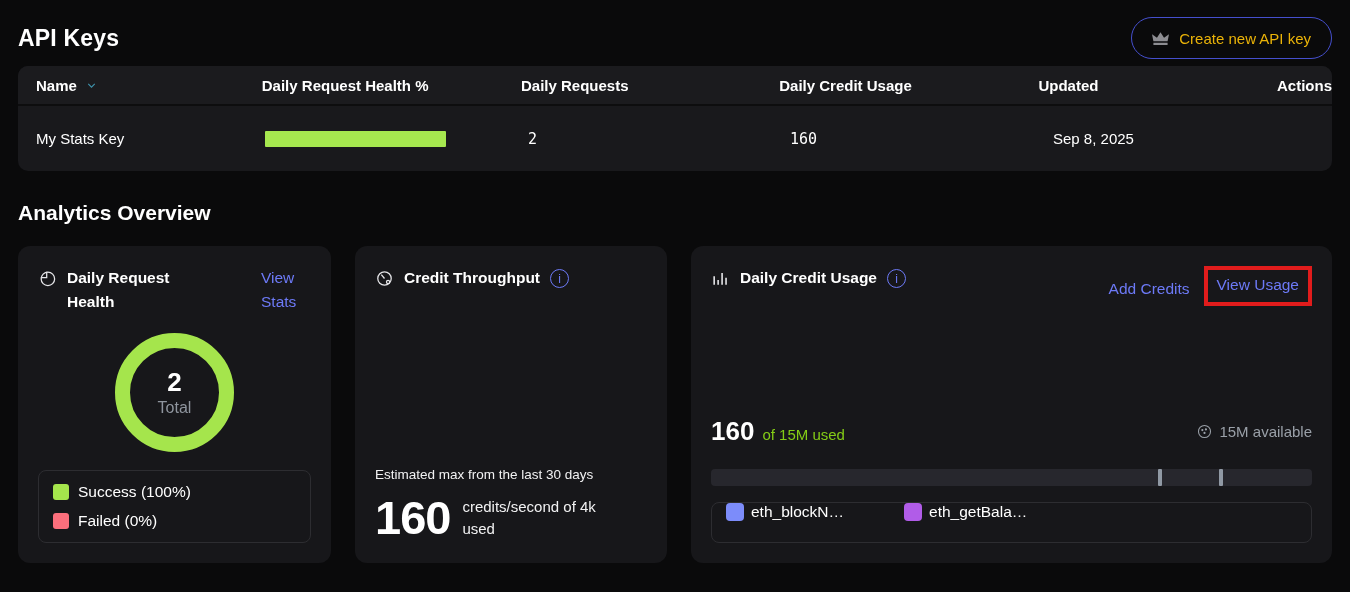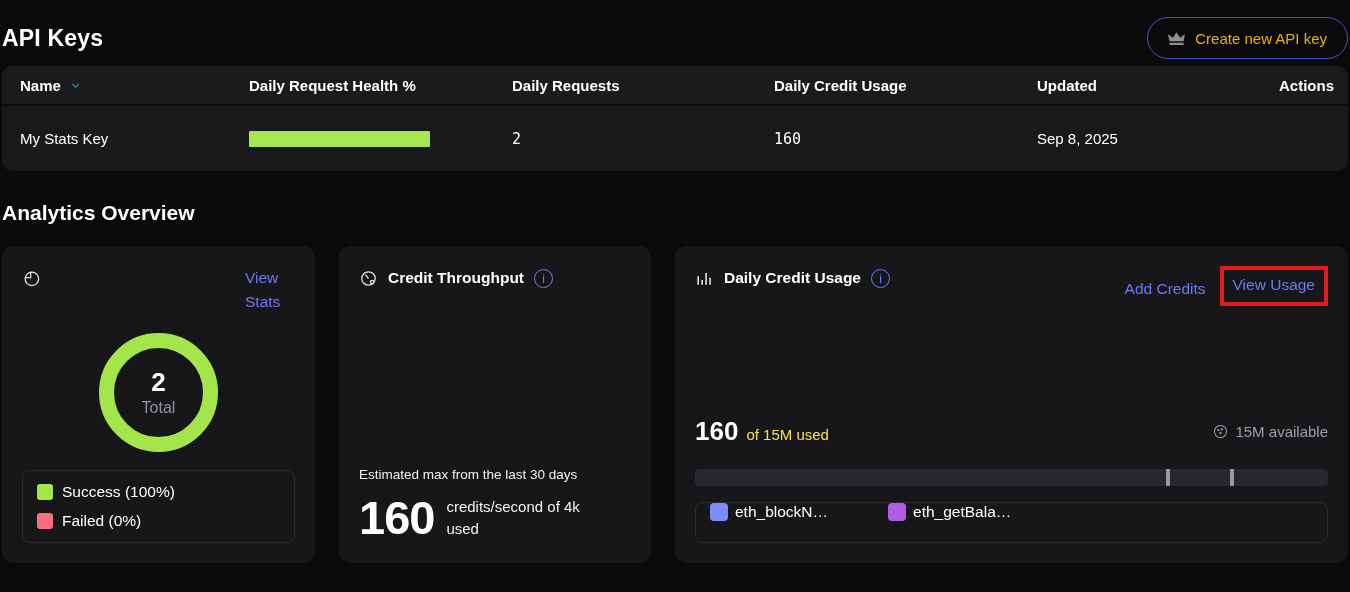--- a/index.html
+++ b/index.html
@@ -4,21 +4,21 @@
 <style>
   * { box-sizing: border-box; }
   html,body { margin:0; padding:0; }
   body {
     width:1350px; height:592px;
     background:#0a0a0b;
     color:#ffffff;
     font-family:"Liberation Sans", sans-serif;
     overflow:hidden;
   }
-  .page { padding:0 2px; }
+  .page { padding:0 18px; }
 
   
   .top-header { display:flex; align-items:center; justify-content:space-between; padding-top:14px; height:62px; }
   .page-title { font-size:23px; font-weight:bold; letter-spacing:.2px; margin:0; }
   .create-btn {
     display:flex; align-items:center; gap:10px;
     height:42px; padding:0 20px;
     border:1px solid #454fce; border-radius:21px;
     background:transparent; color:#eab308;
     font-size:15px; font-family:inherit; cursor:pointer;
@@ -84,21 +84,21 @@
   .c2-big-row { display:flex; align-items:center; gap:12px; margin-top:12px; margin-bottom:2px; }
   .c2-value { font-size:47px; font-weight:bold; letter-spacing:-1px; line-height:1; }
   .c2-unit { font-size:15px; line-height:1.45; width:160px; color:#f2f2f3; }
 
   
   .c3-links { margin-left:auto; display:flex; align-items:center; }
   .add-credits { margin-right:14px; padding-top:5px; }
   .annotation-red { border:4px solid #e11c1c; padding:6px 9px 8px 9px; }
   .usage-row { margin-top:auto; display:flex; align-items:baseline; }
   .usage-value { font-size:26px; font-weight:bold; }
-  .usage-suffix { font-size:15px; color:#fde047; margin-left:8px; }
+  .usage-suffix { font-size:15px; color:#84cc16; margin-left:8px; }
   .available { margin-left:auto; display:flex; align-items:center; gap:6px; color:#9aa0a8; font-size:15px; }
   .credits-icon { width:17px; height:17px; stroke:#9aa0a8; fill:none; stroke-width:1.5; }
   .usage-bar { margin-top:22px; height:17px; background:#27272d; border-radius:4px; position:relative; }
   .bar-tick { position:absolute; top:0; bottom:0; width:4px; background:#9099a4; border-radius:1px; }
   .c3-legend {
     margin-top:16px; border:1px solid #2d2d31; border-radius:8px;
     height:41px; display:flex; align-items:flex-start; padding:0 14px; gap:60px;
   }
   .c3-legend .legend-item { gap:7px; }
   .sw-blue { width:18px; height:18px; border-radius:4px; background:#7c8cfa; }
@@ -148,20 +148,21 @@
   <h2 class="section-title">Analytics Overview</h2>
 
   <div class="cards">
 
     <div class="card card-1">
       <div class="card-head">
         <svg class="head-icon" viewBox="0 0 24 24">
           <circle cx="12.5" cy="12.5" r="8.5"></circle>
           <path d="M11 3.5 V11 H3.5"></path>
         </svg>
+        <div class="card-title c1-title">Daily Request Health</div>
         <a class="link view-stats">View Stats</a>
       </div>
 
       <div class="donut">
         <div class="donut-total">2</div>
         <div class="donut-label">Total</div>
       </div>
 
       <div class="legend-box">
         <div class="legend-item">

